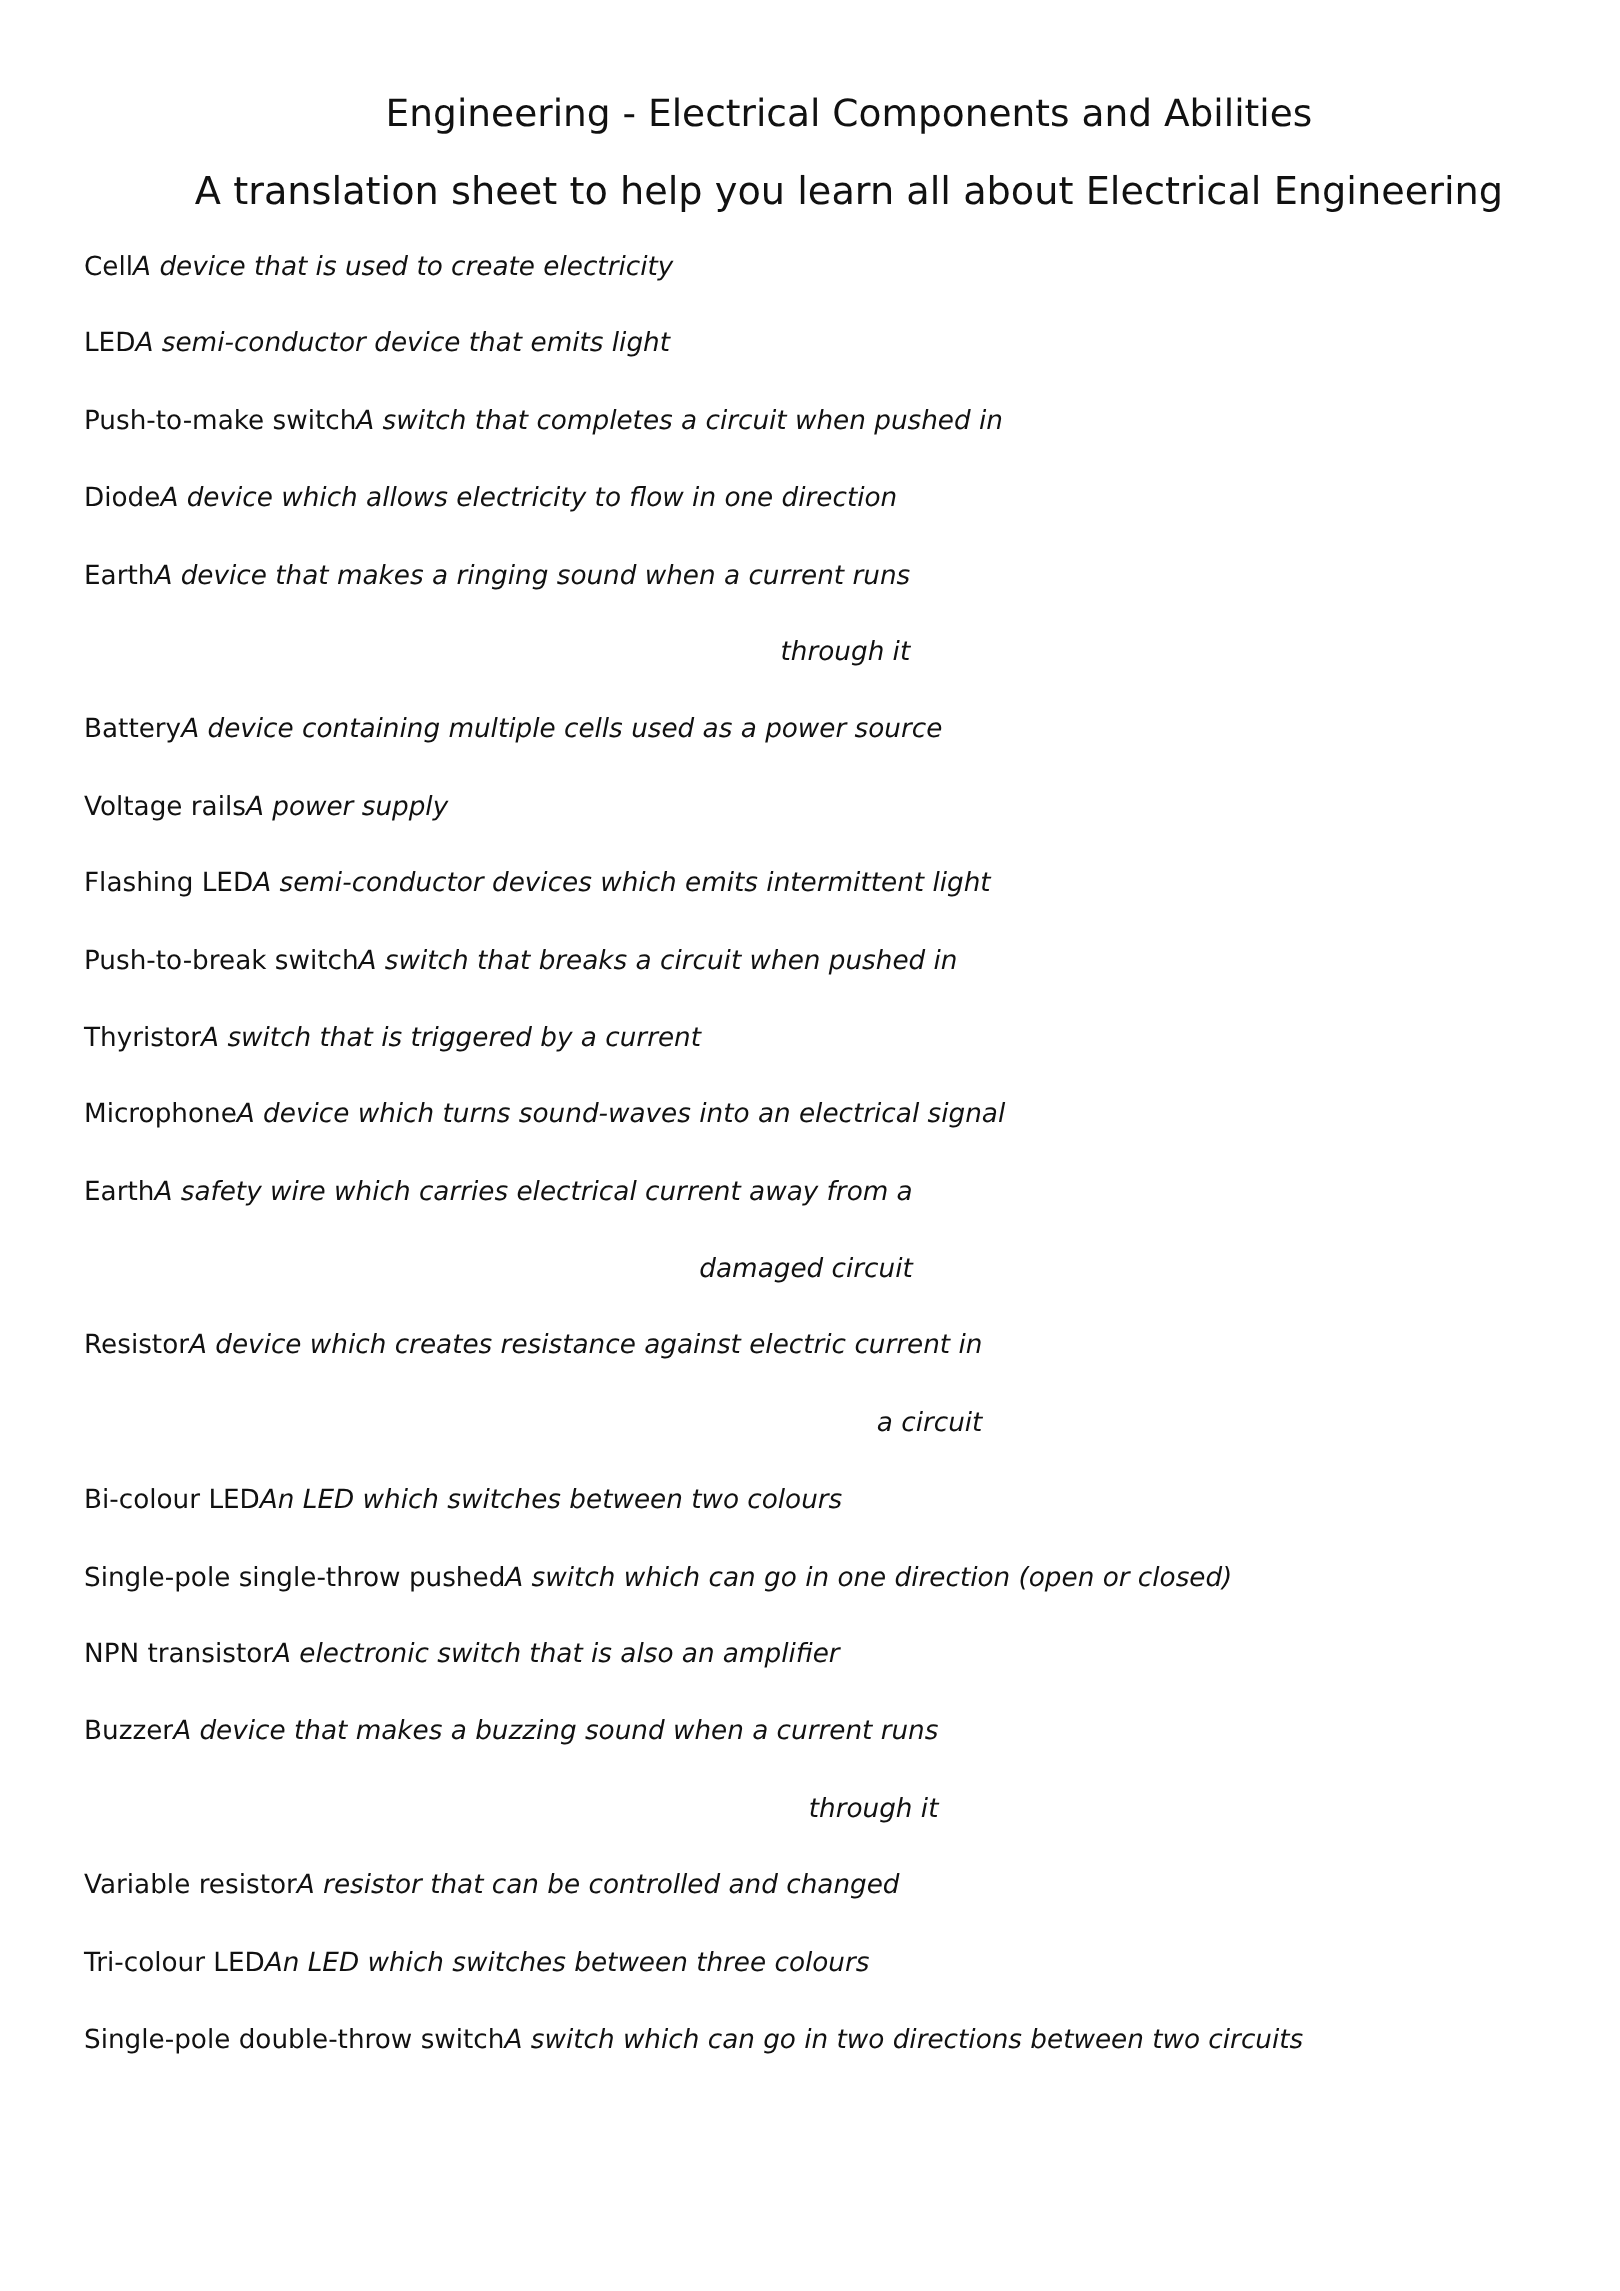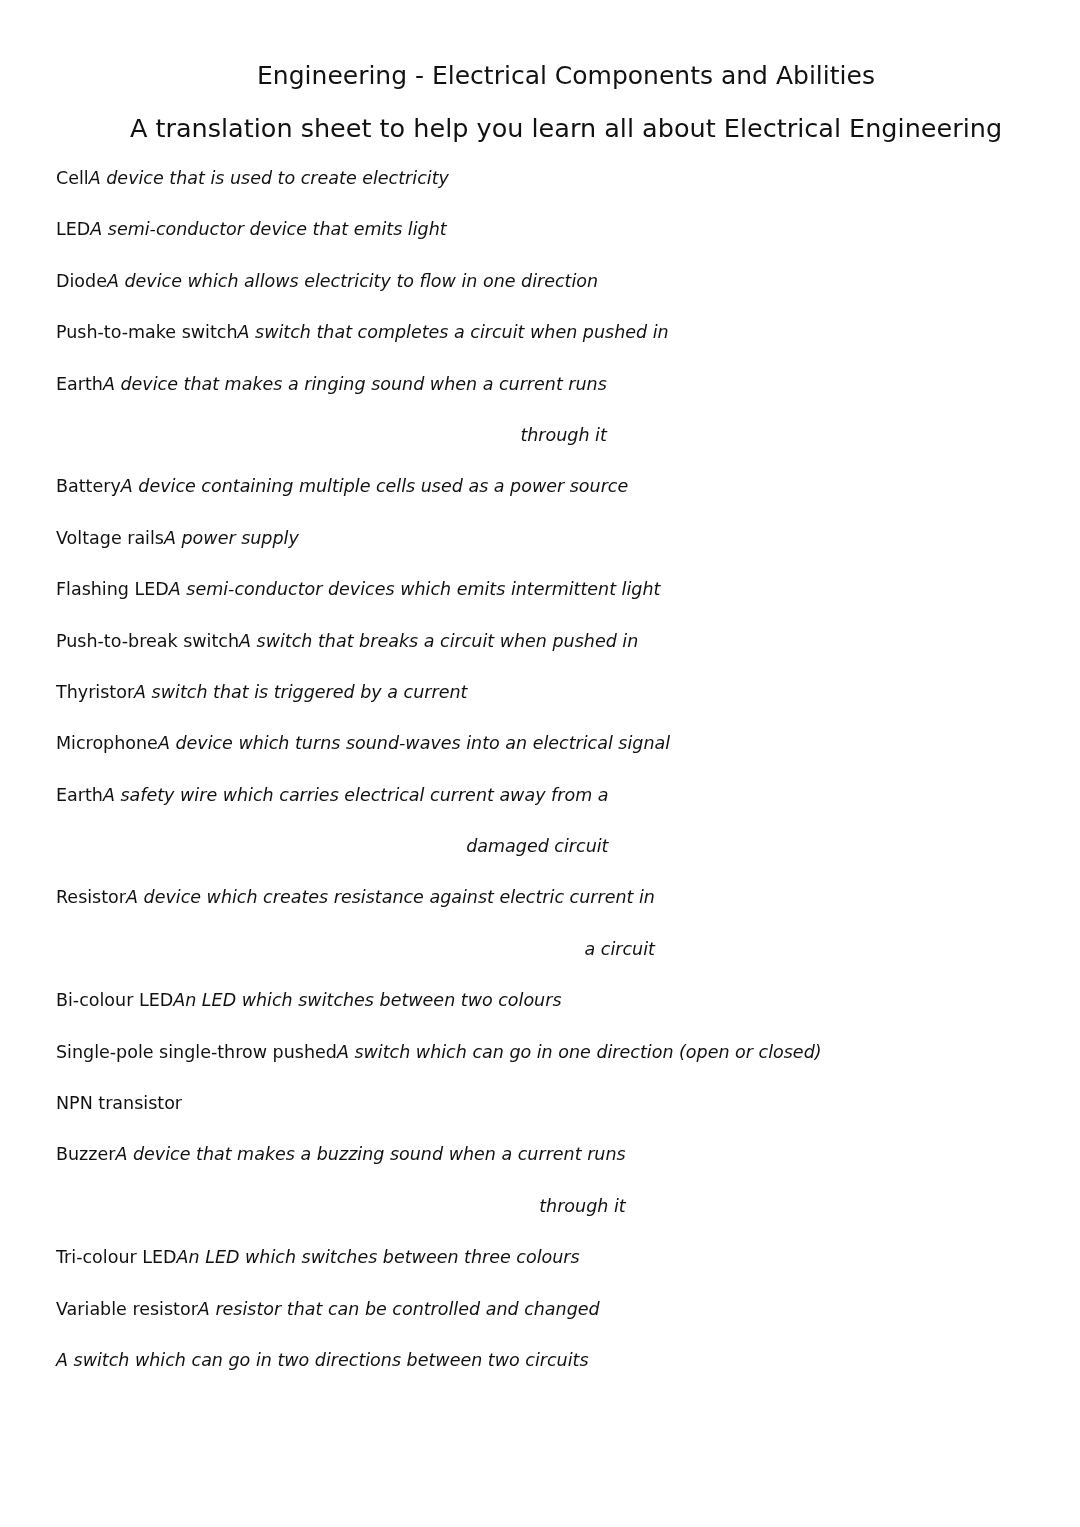--- a/index.html
+++ b/index.html
@@ -91,32 +91,32 @@
       <div class="entry">
         <div class="term">
           <span>LED</span>
         </div>
         <div class="definition">
           <span class="def-line"><span>A semi-conductor device that emits light</span></span>
         </div>
       </div>
       <div class="entry">
         <div class="term">
+          <span>Push-to-make switch</span>
+        </div>
+        <div class="definition">
+          <span class="def-line"><span>A switch that completes a circuit when pushed in</span></span>
+        </div>
+      </div>
+      <div class="entry">
+        <div class="term">
           <span>Diode</span>
         </div>
         <div class="definition">
           <span class="def-line"><span>A device which allows electricity to flow in one direction</span></span>
-        </div>
-      </div>
-      <div class="entry">
-        <div class="term">
-          <span>Push-to-make switch</span>
-        </div>
-        <div class="definition">
-          <span class="def-line"><span>A switch that completes a circuit when pushed in</span></span>
         </div>
       </div>
       <div class="entry">
         <div class="term">
           <span>Earth</span>
         </div>
         <div class="definition">
           <span class="def-line"><span>A device that makes a ringing sound when a current runs</span></span>
           <span class="def-line"><span>through it</span></span>
         </div>
@@ -200,45 +200,51 @@
           <span>Single-pole single-throw pushed</span>
         </div>
         <div class="definition">
           <span class="def-line"><span>A switch which can go in one direction (open or closed)</span></span>
         </div>
       </div>
       <div class="entry">
         <div class="term">
           <span>NPN transistor</span>
         </div>
+        <div class="definition">
+          <span class="def-line"><span>A electronic switch that is also an amplifier</span></span>
+        </div>
       </div>
       <div class="entry">
         <div class="term">
           <span>Buzzer</span>
         </div>
         <div class="definition">
           <span class="def-line"><span>A device that makes a buzzing sound when a current runs</span></span>
           <span class="def-line"><span>through it</span></span>
         </div>
       </div>
       <div class="entry">
         <div class="term">
+          <span>Variable resistor</span>
+        </div>
+        <div class="definition">
+          <span class="def-line"><span>A resistor that can be controlled and changed</span></span>
+        </div>
+      </div>
+      <div class="entry">
+        <div class="term">
           <span>Tri-colour LED</span>
         </div>
         <div class="definition">
           <span class="def-line"><span>An LED which switches between three colours</span></span>
         </div>
       </div>
       <div class="entry">
         <div class="term">
-          <span>Variable resistor</span>
-        </div>
-        <div class="definition">
-          <span class="def-line"><span>A resistor that can be controlled and changed</span></span>
-        </div>
-      </div>
-      <div class="entry">
+          <span>Single-pole double-throw switch</span>
+        </div>
         <div class="definition">
           <span class="def-line"><span>A switch which can go in two directions between two circuits</span></span>
         </div>
       </div>
     </div>
 </div>
 
 </body></html>

